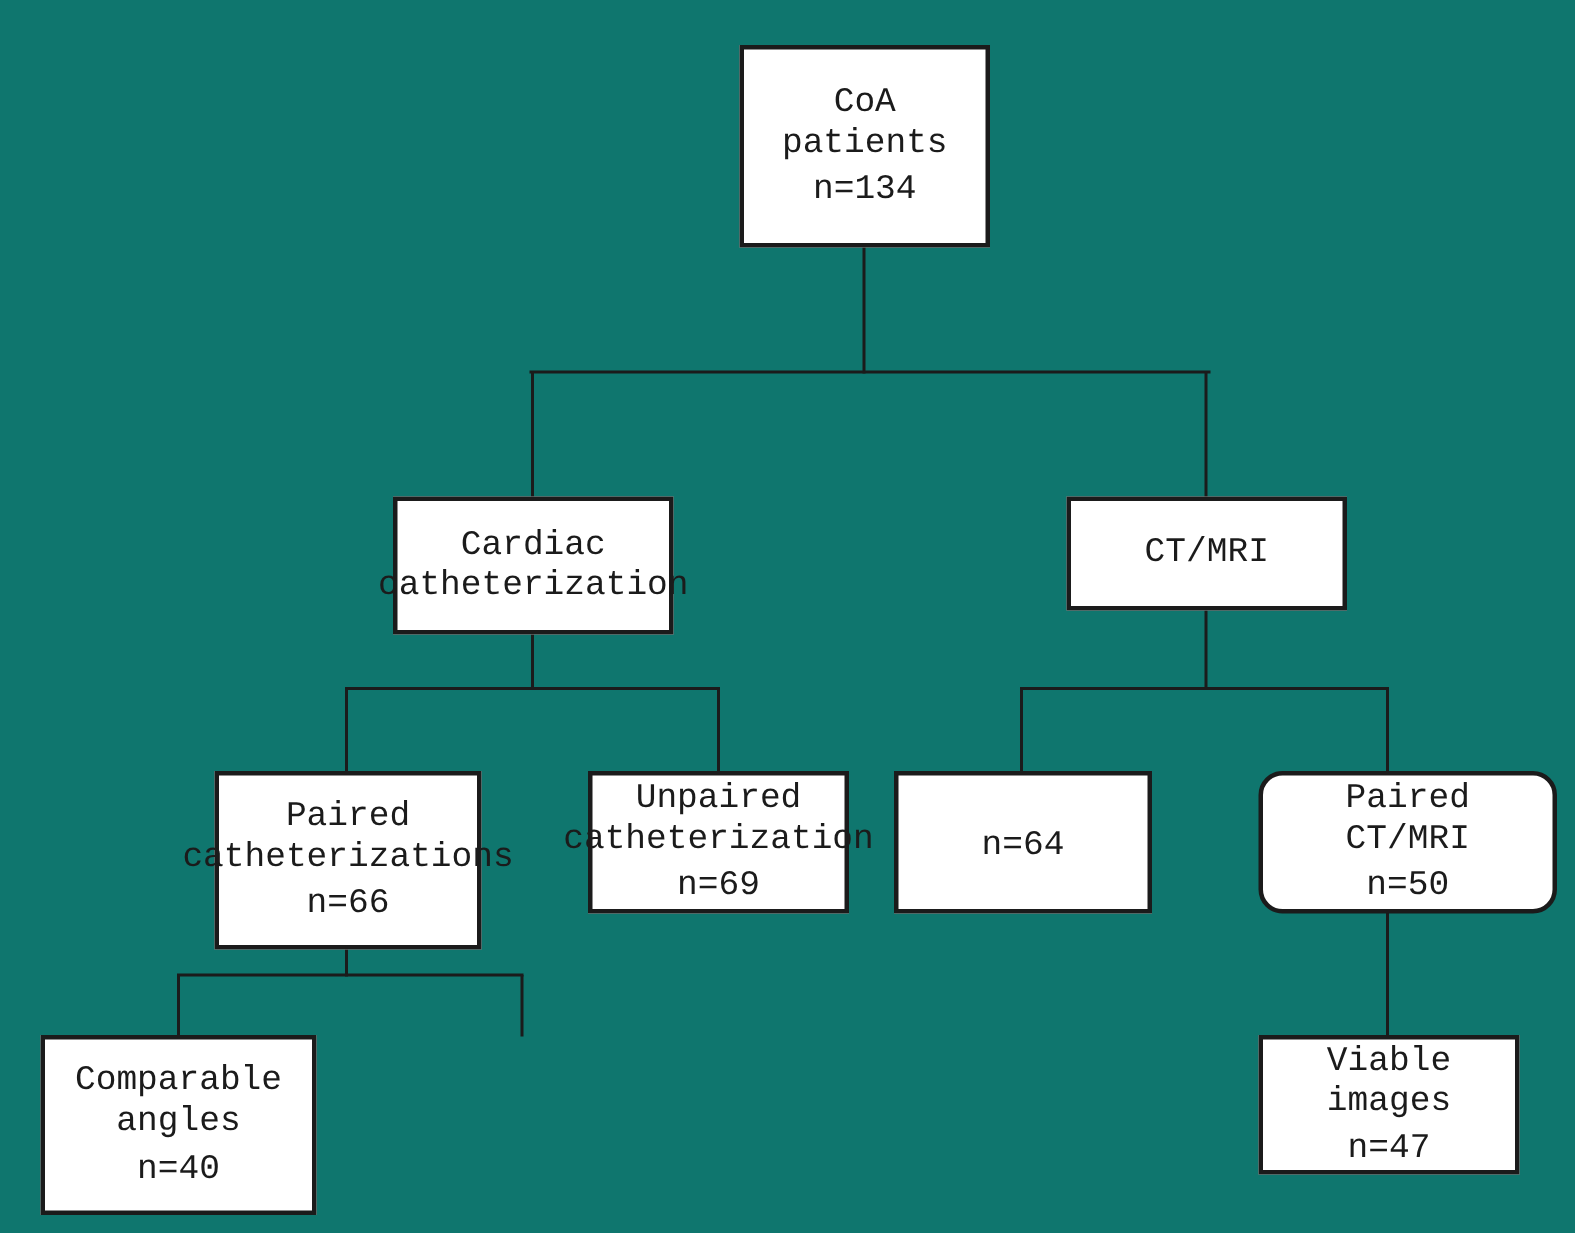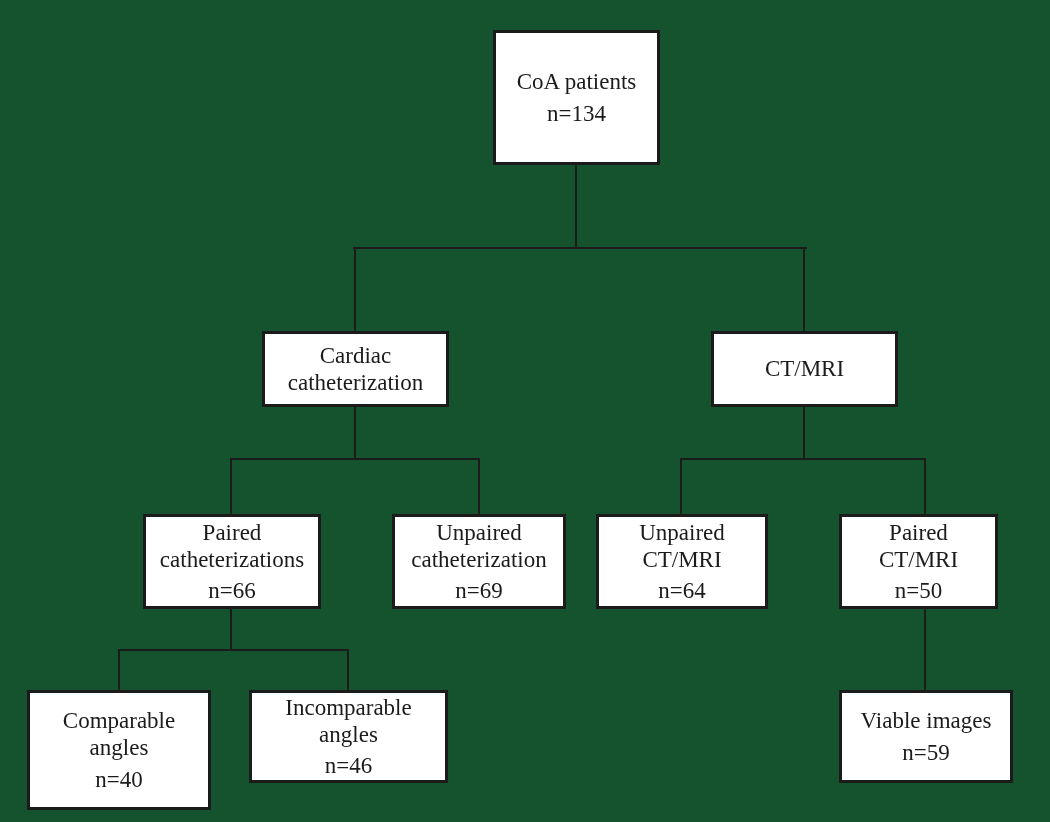--- a/index.html
+++ b/index.html
@@ -4,22 +4,22 @@
 <style>
   html, body {
     margin: 0;
     padding: 0;
     background: #ffffff;
   }
   .canvas {
     position: relative;
     width: 1050px;
     height: 822px;
-    background: #14532d;
-    font-family: Liberation Serif, serif;
+    background: #0f766e;
+    font-family: Liberation Mono, monospace;
     color: #1b1b1b;
     overflow: hidden;
   }
   .node {
     position: absolute;
     box-sizing: border-box;
     border: 3px solid #1b1b1b;
     background: #ffffff;
     display: flex;
     flex-direction: column;
@@ -68,58 +68,53 @@
   <div class="line" style="left:118px; top:650px; width:2px; height:41px;"></div>
   <div class="line" style="left:347px; top:650px; width:2px; height:41px;"></div>
 
   <div class="line" style="left:924px; top:608px; width:2px; height:83px;"></div>
 
   <div class="node" style="left:493px; top:30px; width:167px; height:135px;">
     <div class="label">CoA patients</div>
     <div class="count">n=134</div>
   </div>
 
-  <div class="node" style="left:262px; top:331px; width:187px; height:76px;">
+  <div class="node" style="left:262px; top:331px; width:187px; height:92px;">
     <div class="label">Cardiac catheterization</div>
 
   </div>
 
   <div class="node" style="left:711px; top:331px; width:187px; height:76px;justify-content:center;">
     <div class="label">CT/MRI</div>
 
   </div>
 
-  <div class="node" style="left:143px; top:514px; width:178px; height:95px;text-align:center;">
+  <div class="node" style="left:143px; top:514px; width:178px; height:119px;text-align:center;">
     <div class="label">Paired catheterizations</div>
     <div class="count">n=66</div>
   </div>
 
   <div class="node" style="left:392px; top:514px; width:174px; height:95px;">
     <div class="label">Unpaired catheterization</div>
     <div class="count">n=69</div>
   </div>
 
   <div class="node" style="left:596px; top:514px; width:172px; height:95px;">
-    <div class="label">Unpaired CT/MRI</div>
     <div class="count">n=64</div>
   </div>
 
-  <div class="node" style="left:839px; top:514px; width:159px; height:95px;">
+  <div class="node" style="left:839px; top:514px; width:199px; height:95px;border-radius:16px;">
     <div class="label">Paired CT/MRI</div>
     <div class="count">n=50</div>
   </div>
 
   <div class="node" style="left:27px; top:690px; width:184px; height:120px;">
     <div class="label">Comparable angles</div>
     <div class="count">n=40</div>
   </div>
 
-  <div class="node" style="left:249px; top:690px; width:199px; height:93px;">
-    <div class="label">Incomparable angles</div>
-    <div class="count">n=46</div>
-  </div>
 
   <div class="node" style="left:839px; top:690px; width:174px; height:93px;">
     <div class="label">Viable images</div>
-    <div class="count">n=59</div>
+    <div class="count">n=47</div>
   </div>
 
 </div>
 
 </body></html>

